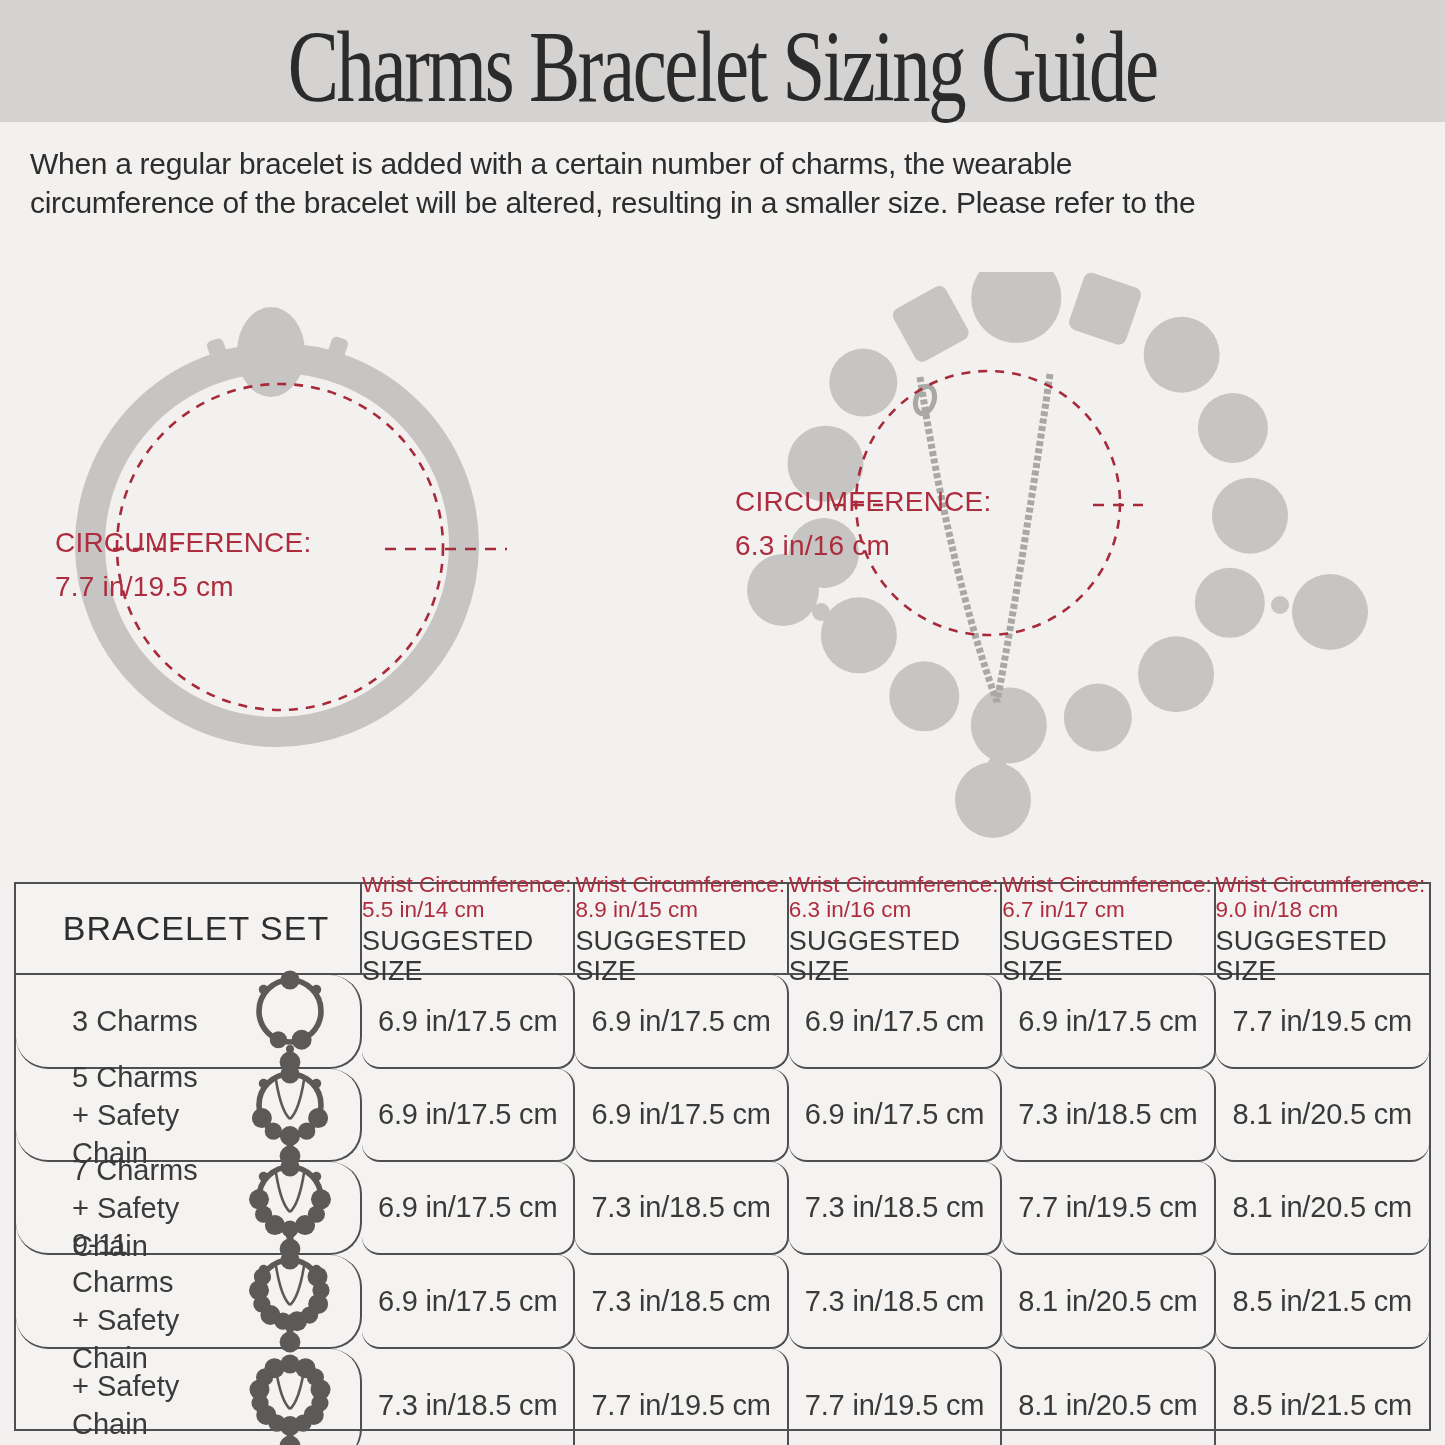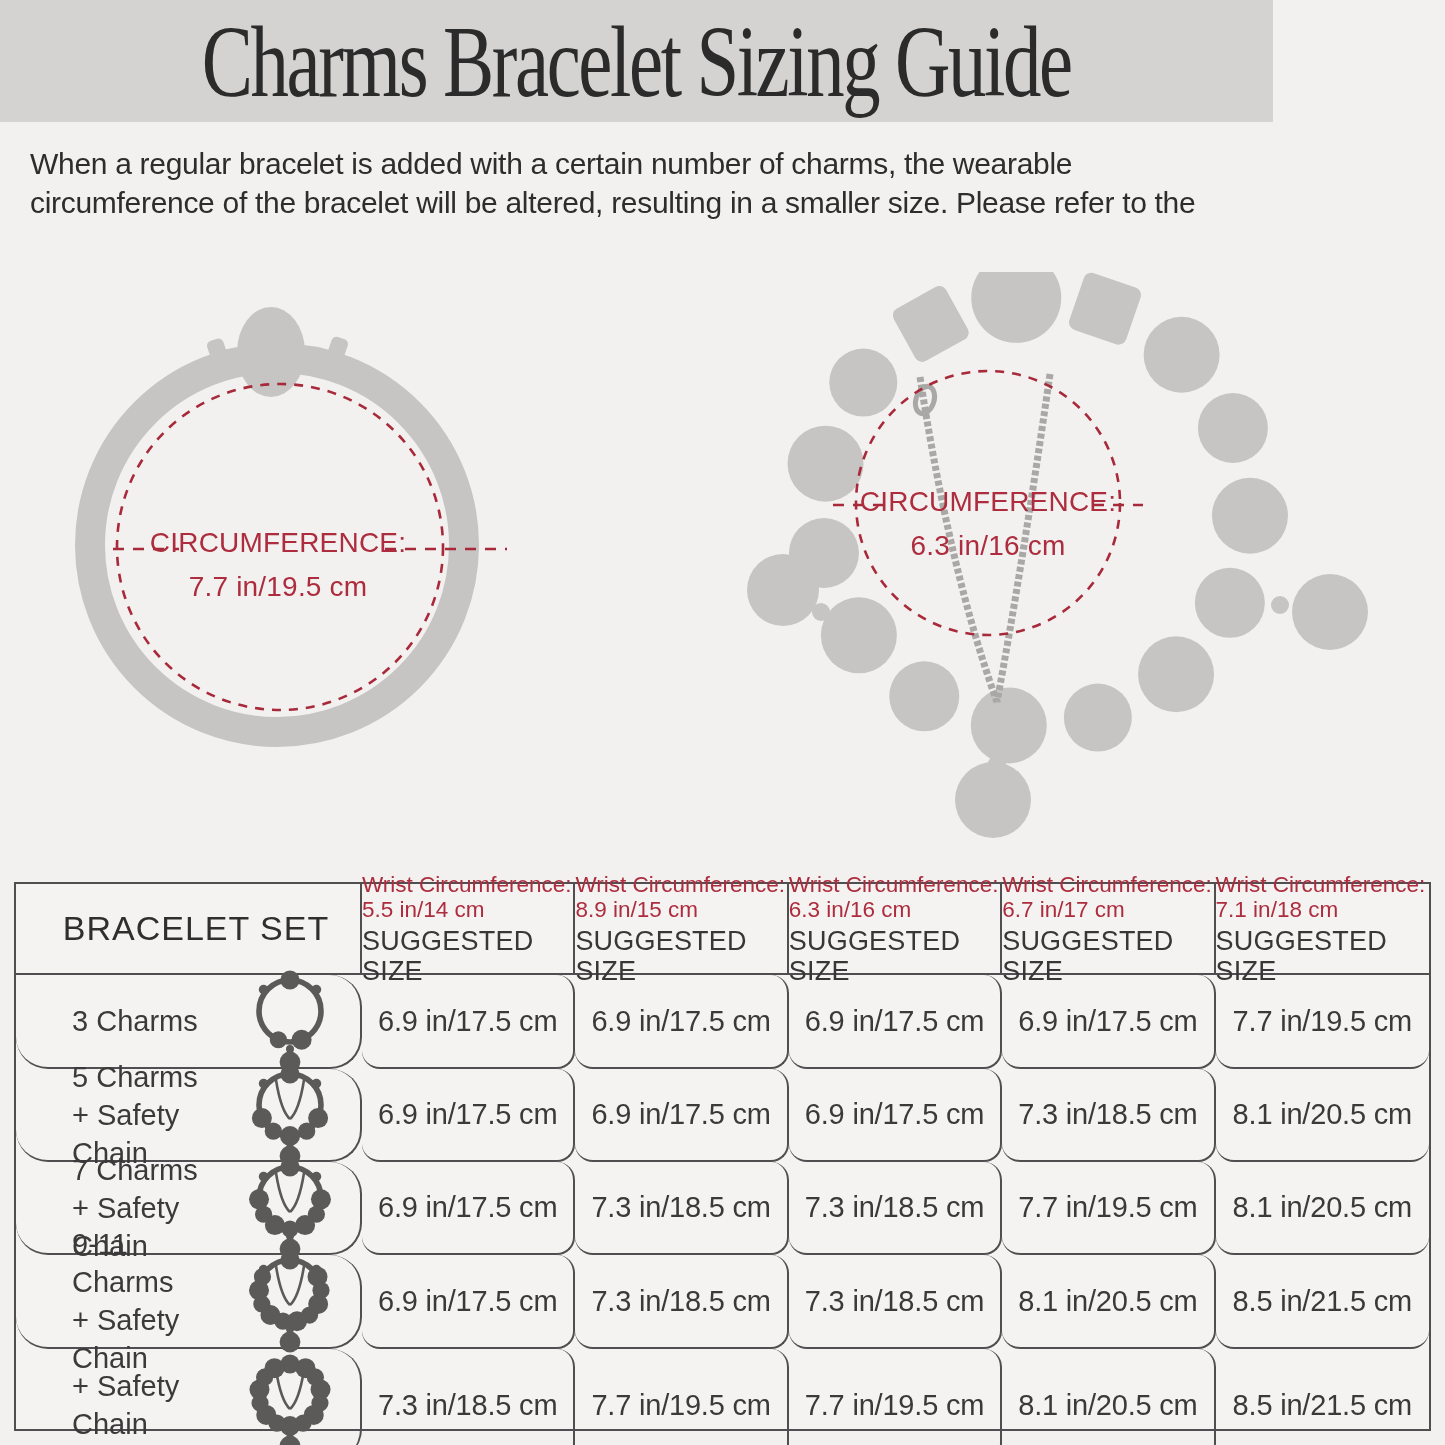--- a/index.html
+++ b/index.html
@@ -4,41 +4,41 @@
 <style>
   html,body{margin:0;padding:0;}
   body{
     width:1445px;height:1445px;position:relative;overflow:hidden;
     background:#f2f1ef;
     font-family:"Liberation Sans", sans-serif;
     color:#333;
   }
   
   .banner{
-    position:absolute;top:0;left:0;width:1273px;height:122px;
+    position:absolute;top:0;left:0;width:1445px;height:122px;
     background:#d4d3d2;
-    display:flex;align-items:center;justify-content:center;
+    display:flex;align-items:flex-end;justify-content:center;
   }
   .banner h1{
     margin:0;font-family:"Liberation Serif", serif;font-weight:500;
     font-size:96px;color:#2b2b2b;letter-spacing:-3px;white-space:nowrap;
     transform:scale(0.80,1.06);transform-origin:center center;
   }
   
   .intro{
     position:absolute;top:144px;left:30px;width:1400px;
     font-size:30px;line-height:39px;color:#2d2d2d;letter-spacing:-0.3px;
   }
   .intro div{white-space:nowrap;}
   
   .fig{position:absolute;}
   .fig-plain{left:55px;top:295px;width:470px;height:485px;}
   .fig-charms{left:735px;top:272px;width:660px;height:582px;}
   .measure{
-    position:absolute;text-align:center;color:#ad2c3e;
+    position:absolute;text-align:left;color:#ad2c3e;
     font-size:28px;line-height:44px;letter-spacing:0.2px;
   }
   .fig-plain .measure{left:0;width:446px;top:226px;}
   .fig-charms .measure{left:0;width:506px;top:208px;}
   
   .size-table{
     position:absolute;top:882px;left:14px;width:1417px;height:549px;
     display:grid;
     grid-template-columns:346px repeat(5,1fr);
     grid-template-rows:91px 94px 93px 93px 94px auto;
@@ -146,21 +146,21 @@
       <div class="red">6.3 in/16 cm</div>
       <div class="dark">SUGGESTED SIZE</div>
     </div>
     <div class="cell th-col">
       <div class="red">Wrist Circumference:</div>
       <div class="red">6.7 in/17 cm</div>
       <div class="dark">SUGGESTED SIZE</div>
     </div>
     <div class="cell th-col last-col">
       <div class="red">Wrist Circumference:</div>
-      <div class="red">7.1 in/18 cm</div>
+      <div class="red">9.0 in/18 cm</div>
       <div class="dark">SUGGESTED SIZE</div>
     </div>
     <div class="cell set-cell">
       <div class="set-label">
         <div>3 Charms</div>
       </div>
       <div class="set-icon">
         <svg width="104" height="112" viewBox="0 0 52 56">
           <circle cx="26" cy="23" r="15.5" fill="none" stroke="#5b5a59" stroke-width="2.8"></circle>
           <circle cx="12.788518655231499" cy="12.301553352152759" r="2.4" fill="#5b5a59"></circle>

